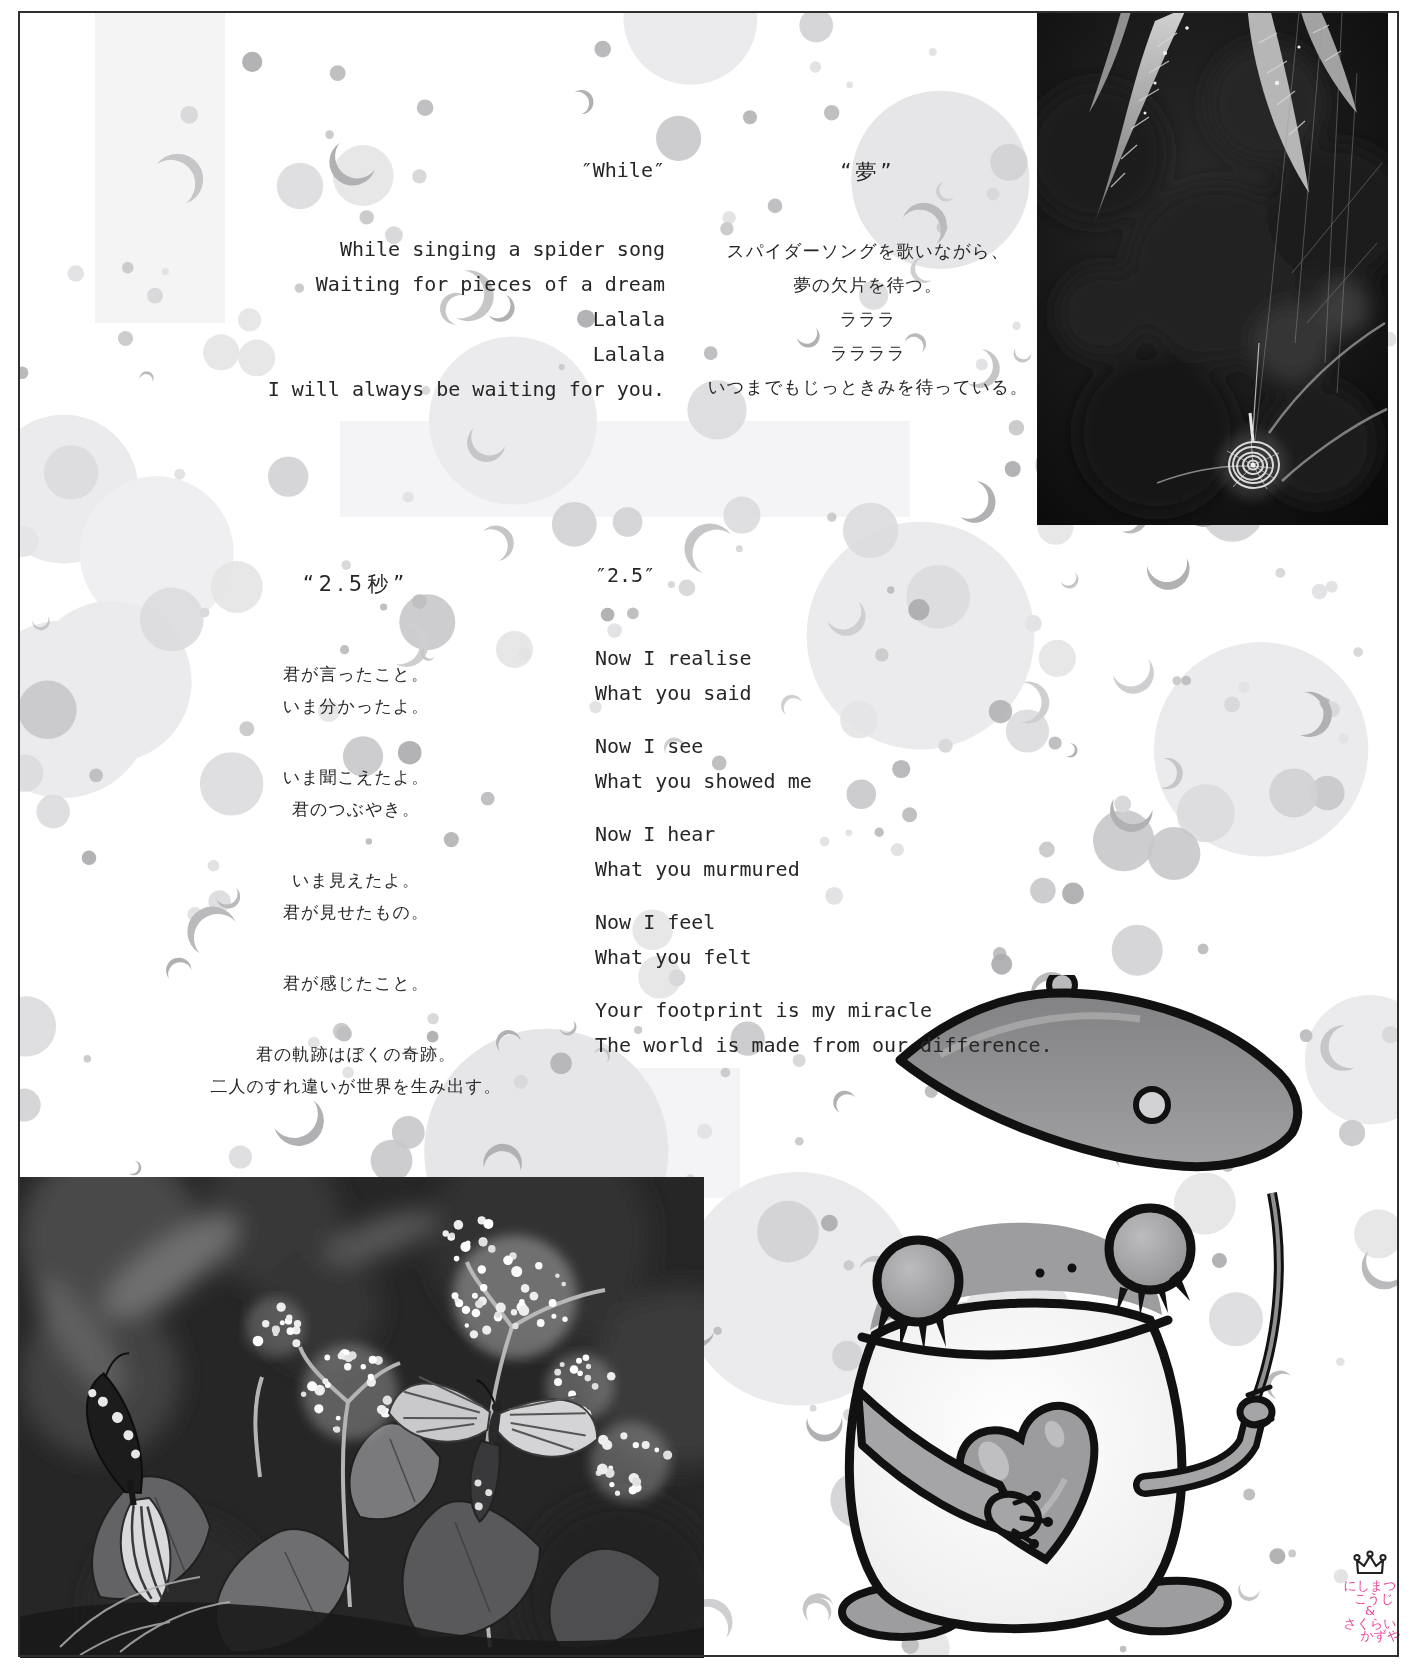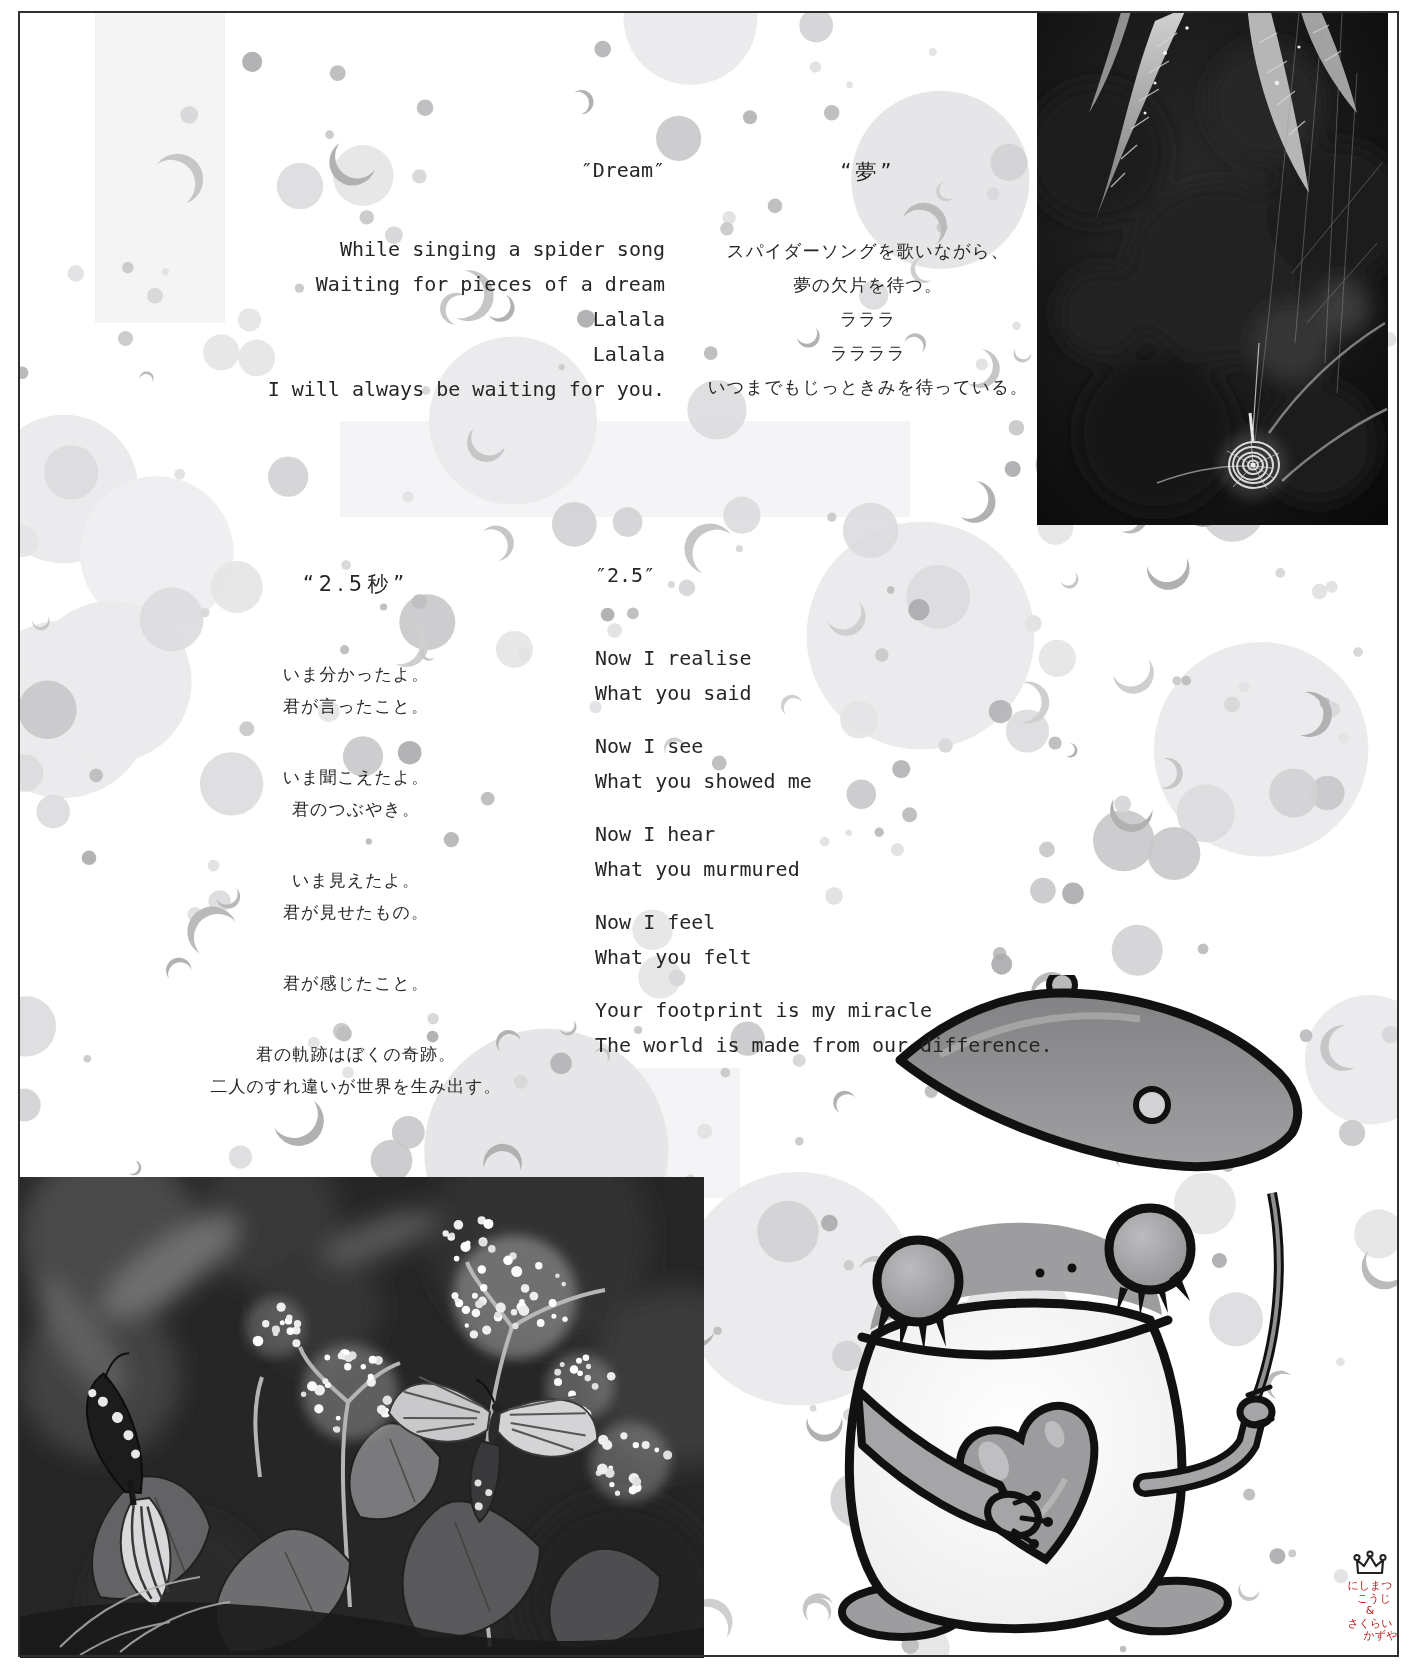--- a/index.html
+++ b/index.html
@@ -31,21 +31,21 @@
   .sec-en .lyric-line{line-height:35px;}
 
   .photo{position:absolute;z-index:4;}
   .photo svg{display:block;}
   .photo-spider{left:1037px;top:13px;width:351px;height:512px;}
   .photo-butterfly{left:20px;top:1177px;width:684px;height:481px;}
 
   .frog{position:absolute;left:800px;top:975px;width:600px;height:690px;z-index:2;}
 
   .signature{position:absolute;left:1336px;top:1550px;width:68px;z-index:5;text-align:center;
-             font-size:11px;line-height:12.5px;color:#b91c1c;}
+             font-size:13px;line-height:12.5px;color:#ec4899;}
   .signature .crown{display:block;margin:0 auto 2px auto;}
   .sig-line{white-space:nowrap;}
   .sig-l2{margin-left:8px;}
   .sig-l5{margin-left:21px;}
 </style>
 </head>
 <body>
 
 <div id="stage">
 
@@ -383,42 +383,42 @@
       <path d="M 682.4 560.0 A 25.359965218463913 25.359965218463913 0 1 1 710.6 521.2 A 22.316769392248244 22.316769392248244 0 0 0 682.4 560.0 Z" fill="#c6c6c8"></path>
       <path d="M 1257.1 1385.9 A 14.308268919121474 14.308268919121474 0 1 1 1271.0 1362.6 A 12.591276648826897 12.591276648826897 0 0 0 1257.1 1385.9 Z" fill="#bababc"></path>
       <path d="M 1107.5 484.4 A 18.117293460527435 18.117293460527435 0 1 1 1101.2 518.2 A 15.943218245264143 15.943218245264143 0 0 0 1107.5 484.4 Z" fill="#bababc"></path>
       <path d="M 148.9 965.4 A 12.730151133611798 12.730151133611798 0 1 1 171.5 957.1 A 11.202532997578382 11.202532997578382 0 0 0 148.9 965.4 Z" fill="#b1b1b3"></path>
       <path d="M 1128.3 646.1 A 20.465884033590555 20.465884033590555 0 1 1 1093.1 662.1 A 18.009977949559687 18.009977949559687 0 0 0 1128.3 646.1 Z" fill="#cfcfd1"></path>
       <path d="M 553.5 1007.4 A 8.58216207800433 8.58216207800433 0 1 1 539.5 1015.7 A 7.552302628643811 7.552302628643811 0 0 0 553.5 1007.4 Z" fill="#bababc"></path>
       <path d="M 819.5 1099.5 A 11.443550033029169 11.443550033029169 0 1 1 835.0 1084.4 A 10.070324029065668 10.070324029065668 0 0 0 819.5 1099.5 Z" fill="#b1b1b3"></path>
     </svg>
 
   <div class="block dream-en mono">
-    <div class="song-title">″Dream″</div>
+    <div class="song-title">″While″</div>
     <div class="lyric-line">While singing a spider song</div>
     <div class="lyric-line">Waiting for pieces of a dream</div>
     <div class="lyric-line">Lalala</div>
     <div class="lyric-line">Lalala</div>
     <div class="lyric-line">I will always be waiting for you.</div>
   </div>
 
   <div class="block dream-ja">
     <div class="song-title">“夢”</div>
     <div class="lyric-line">スパイダーソングを歌いながら、</div>
     <div class="lyric-line">夢の欠片を待つ。</div>
     <div class="lyric-line">ラララ</div>
     <div class="lyric-line">ララララ</div>
     <div class="lyric-line">いつまでもじっときみを待っている。</div>
   </div>
 
   <div class="block sec-ja">
     <div class="song-title">“2.5秒”</div>
     <div class="stanza">
+      <div class="lyric-line">君が言ったこと。</div>
       <div class="lyric-line">いま分かったよ。</div>
-      <div class="lyric-line">君が言ったこと。</div>
     </div>
     <div class="stanza">
       <div class="lyric-line">いま聞こえたよ。</div>
       <div class="lyric-line">君のつぶやき。</div>
     </div>
     <div class="stanza">
       <div class="lyric-line">いま見えたよ。</div>
       <div class="lyric-line">君が見せたもの。</div>
     </div>
     <div class="stanza">

